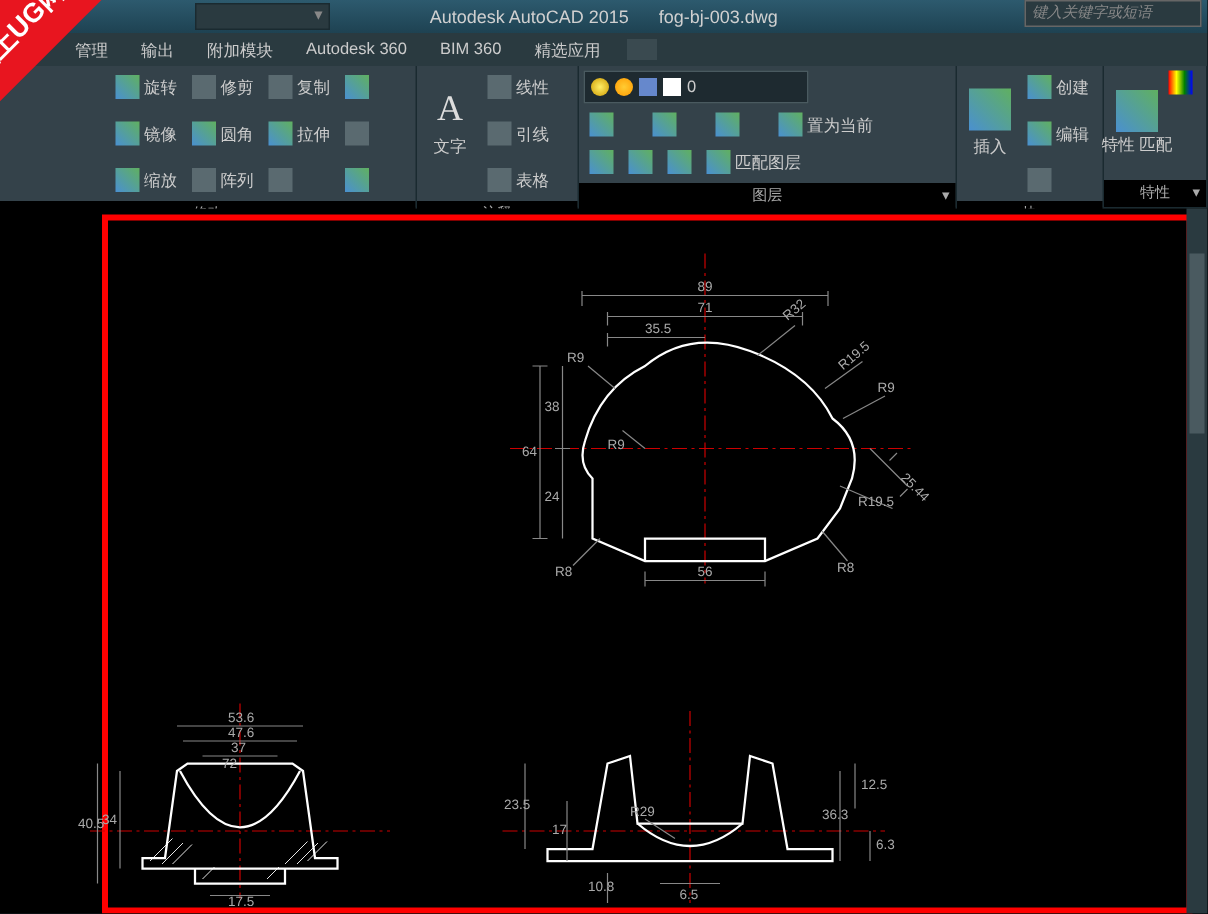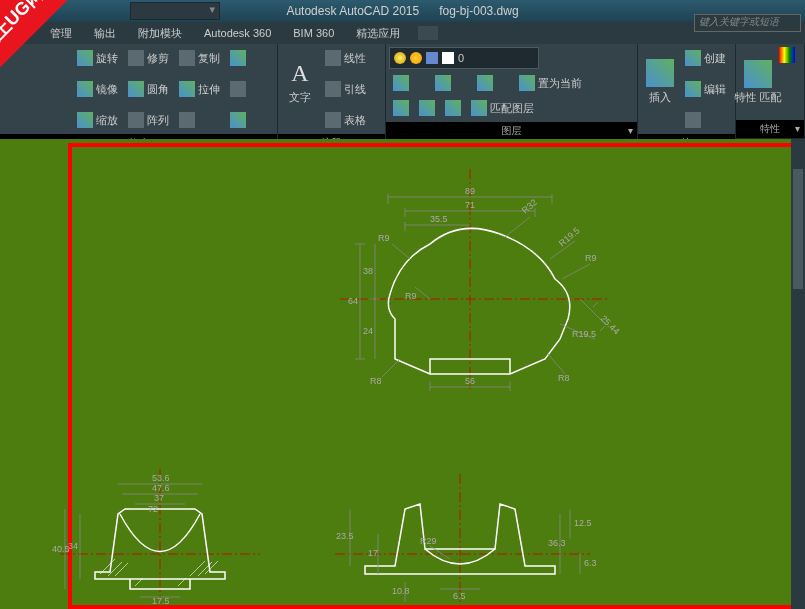--- a/index.html
+++ b/index.html
@@ -3,21 +3,21 @@
 <meta charset="utf-8">
 <style>
 * { margin: 0; padding: 0; box-sizing: border-box; }
 body { width: 805px; height: 609px; background: #1e2a30; font-family: "Microsoft YaHei", sans-serif; font-size: 11px; color: #ccc; overflow: hidden; position: relative; }
 
 
 .titlebar { height: 22px; background: linear-gradient(#2d5a6e, #1e4252); display: flex; align-items: center; justify-content: center; position: relative; }
 .title-dropdown { position: absolute; left: 130px; top: 2px; width: 90px; height: 18px; background: #2a3a40; border: 1px solid #1a2a30; }
 .title-dropdown::after { content: "▾"; position: absolute; right: 4px; top: 0; color: #888; }
 .title-text { color: #d0d0d0; font-size: 12px; display: flex; gap: 20px; }
-.search-box { position: absolute; right: 4px; top: 14px; width: 107px; height: 18px; background: #2a3a40; border: 1px solid #666; font-size: 10px; padding: 0 4px; color: #888; font-style: italic; }
+.search-box { position: absolute; right: 4px; top: 0; width: 118px; height: 18px; background: #2a3a40; border: 1px solid #666; font-size: 10px; padding: 0 4px; color: #888; font-style: italic; }
 
 
 .menubar { height: 22px; background: #2a3a40; display: flex; align-items: center; padding-left: 40px; gap: 2px; }
 .menu-item { padding: 3px 10px; color: #ccc; cursor: pointer; }
 
 
 .ribbon { height: 95px; background: #34424a; border-bottom: 1px solid #1a2a30; display: flex; }
 .ribbon-group { border-right: 1px solid #1a2a30; display: flex; flex-direction: column; position: relative; }
 .ribbon-group-body { flex: 1; display: flex; padding: 3px; gap: 2px; }
 .ribbon-group-label { height: 18px; background: #000000; text-align: center; font-size: 10px; color: #aaa; line-height: 18px; position: relative; }
@@ -35,21 +35,21 @@
 .layer-state { width: 150px; height: 22px; background: #1e2a30; border: 1px solid #4a5a60; display: flex; align-items: center; padding: 0 4px; gap: 4px; }
 .layer-state .ricon { width: 12px; height: 12px; }
 
 
 .watermark { position: absolute; top: -35px; left: -75px; width: 220px; height: 220px; transform: rotate(-45deg); z-index: 100; pointer-events: none; }
 .wm-tri { width: 100%; height: 80px; background: #e8151f; }
 .wm-text1 { position: absolute; top: 12px; width: 100%; text-align: center; color: #fff; font-size: 22px; font-weight: bold; font-style: italic; }
 .wm-text2 { position: absolute; top: 42px; width: 100%; text-align: center; color: #fff; font-size: 18px; font-weight: bold; }
 
 
-.canvas-wrap { position: absolute; top: 139px; left: 0; right: 0; bottom: 0; background: #4d7c0f; }
+.canvas-wrap { position: absolute; top: 139px; left: 0; right: 0; bottom: 0; background: #000000; }
 .red-frame { position: absolute; top: 4px; left: 68px; right: 10px; bottom: 0; border: 4px solid #ff0000; }
 
 .drawing { position: absolute; }
 .dwg-top { top: 20px; left: 300px; width: 340px; height: 240px; }
 .dwg-bl { bottom: 5px; left: 40px; width: 240px; height: 140px; text-align: center; }
 .dwg-br { bottom: 5px; left: 320px; width: 280px; height: 130px; }
 
 .drawing svg { width: 100%; height: 100%; }
 .drawing svg .wline { stroke: #fff; stroke-width: 1.5; fill: none; }
 .drawing svg .dline { stroke: #888; stroke-width: 0.8; fill: none; }

